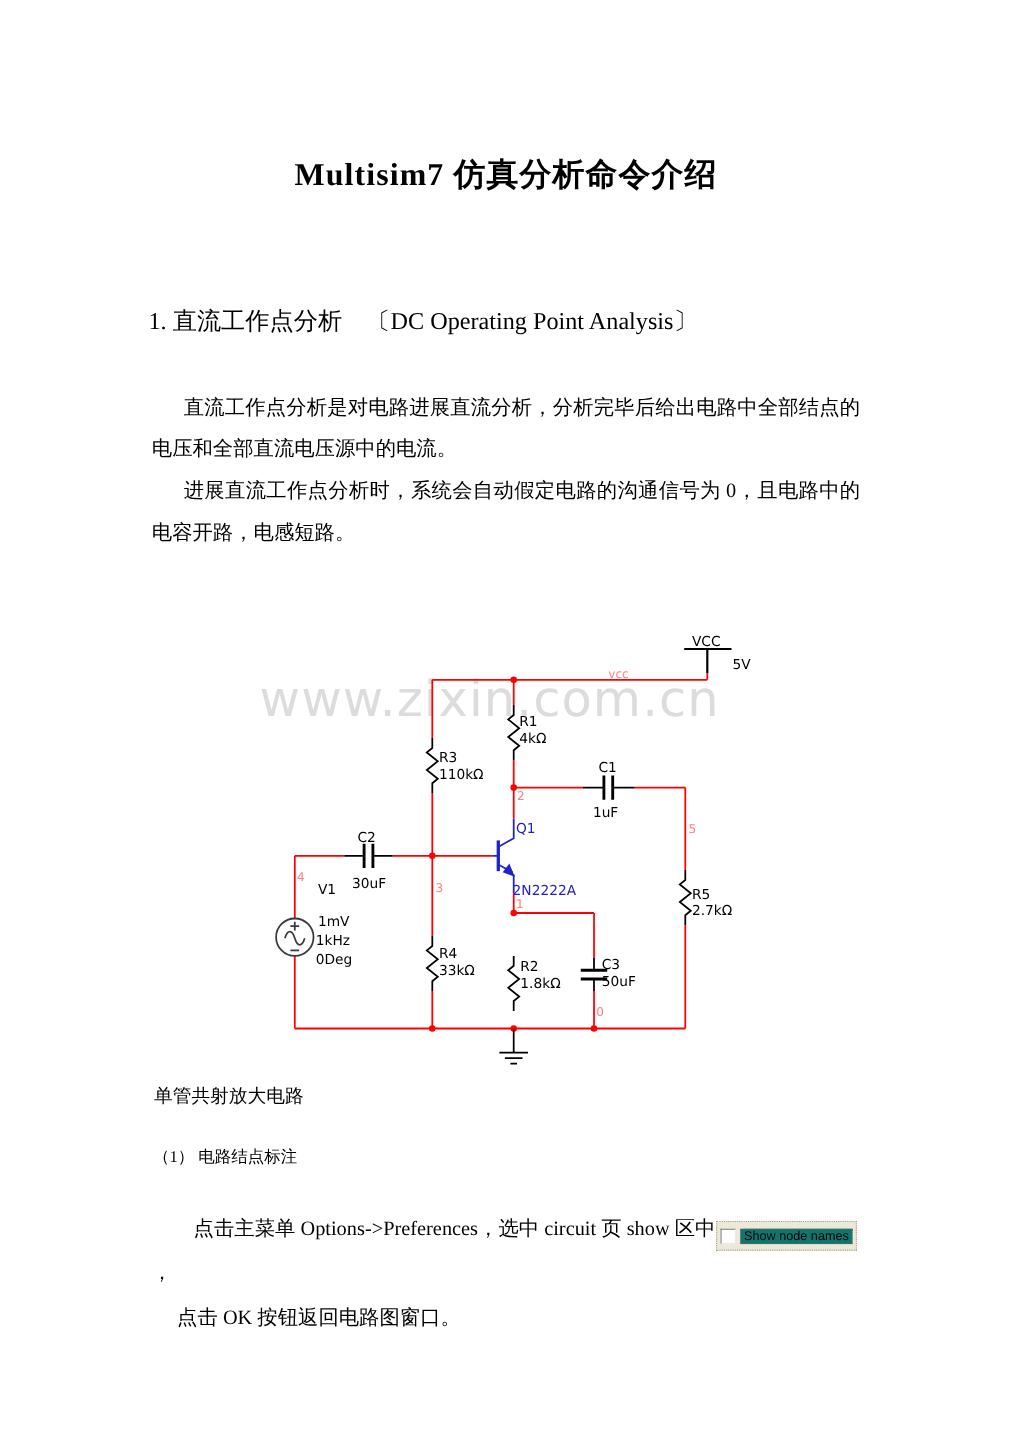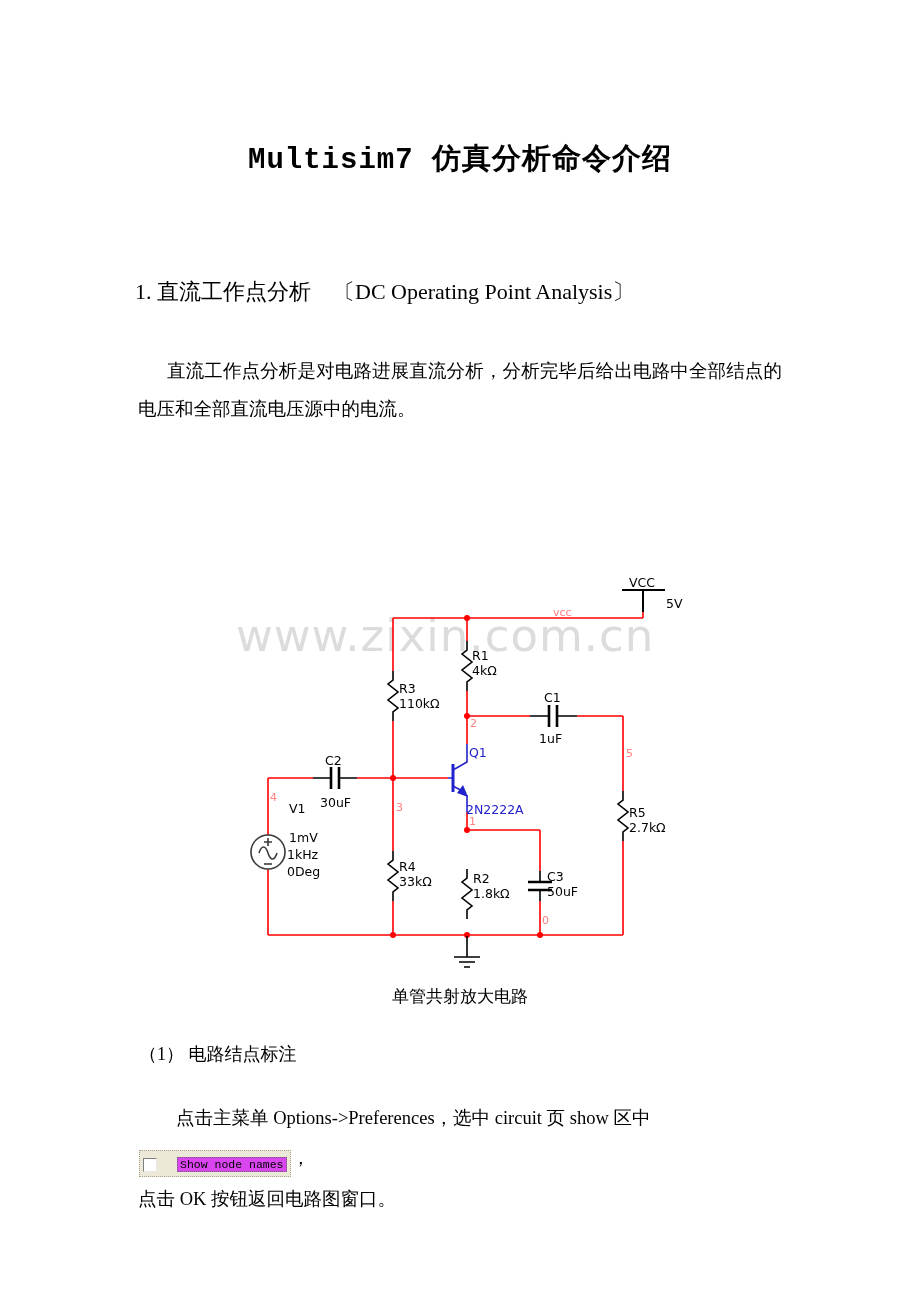--- a/index.html
+++ b/index.html
@@ -2,76 +2,77 @@
 <html><head>
 <meta charset="utf-8">
 <style>
   html,body{margin:0;padding:0;}
   body{
     width:920px;height:1302px;position:relative;background:#ffffff;
     font-family:"Liberation Serif","DejaVu Serif",serif;color:#000;
   }
   .doc-title{
     position:absolute;left:0;top:139px;width:920px;text-align:center;
-    font-size:29px;font-weight:bold;letter-spacing:1px;font-family:Liberation Mono, monospace;
+    font-size:29px;font-weight:bold;letter-spacing:1px;
   }
   .section-heading{
     position:absolute;left:135px;top:277px;width:700px;
     font-size:22px;font-weight:normal;
   }
   .body-text{
     position:absolute;left:138px;top:352px;width:644px;
     font-size:18.5px;line-height:38px;text-align:justify;font-family:Liberation Serif, serif;
   }
   .body-text p{margin:0;text-indent:29px;}
   .figure{position:absolute;left:230px;top:565px;width:460px;height:418px;}
   .figure svg{display:block;}
   .fig-caption{
-    position:absolute;left:140px;top:985px;width:640px;text-align:center;
+    position:absolute;left:140px;top:985px;width:640px;
     font-size:17px;
   }
   .subsection{
-    position:absolute;left:139px;top:1042px;width:640px;font-size:18px;
+    position:absolute;left:139px;top:1042px;width:640px;font-size:15px;
   }
   .instruction{
     position:absolute;left:138px;top:1098px;width:660px;
     font-size:18.5px;line-height:40px;
   }
   .instruction .line1{text-indent:38px;}
-  .instruction .line2{margin-top:1px;}
+  .instruction .line2{margin-top:1px;margin-left:23px;}
   .ui-snippet{
     display:inline-block;background:#ece9d8;border:1px dotted #a9a089;
     padding:2px 3px;margin:0 1px;vertical-align:-5px;text-indent:0;
     line-height:normal;white-space:nowrap;
   }
   .ui-snippet .cb{
     display:inline-block;width:12px;height:12px;background:#ffffff;
     border:1px solid;border-color:#808080 #e8e8e8 #e8e8e8 #808080;
     vertical-align:middle;
   }
   .ui-snippet .cb-label{
-    display:inline-block;font-family:Liberation Mono, monospace;
+    display:inline-block;font-family:Liberation Sans, sans-serif;
     font-size:11.5px;color:#000;border:1px dotted #666;padding:0 2px;
-    margin-left:20px;vertical-align:middle;background:#d946ef;
+    margin-left:4px;vertical-align:middle;background:#0f766e;
   }
   text{font-family:"DejaVu Sans","Liberation Sans",sans-serif;}
   .lbl{font-size:12.5px;fill:#000;}
   .nlbl{font-size:11px;fill:#ff8080;}
   .blbl{font-size:12.5px;fill:#2222cc;}
   .wm{font-size:45px;fill:#dcdcdc;letter-spacing:1px;}
 </style>
 </head>
 <body>
 
 <div class="doc-title">Multisim7 仿真分析命令介绍</div>
 
 <div class="section-heading">1. 直流工作点分析　〔DC Operating Point Analysis〕</div>
 
 <div class="body-text">
   <p>直流工作点分析是对电路进展直流分析，分析完毕后给出电路中全部结点的电压和全部直流电压源中的电流。</p>
+  <p>进展直流工作点分析时，系统会自动假定电路的沟通信号为 0，且电路中的电容开路，电感短路。</p>
 </div>
 
 <div class="figure">
 <svg width="460" height="418" viewBox="230 565 460 418" xmlns="http://www.w3.org/2000/svg">
 
   <text class="wm" x="236" y="651">www.zixin.com.cn</text>
 
   <g stroke="#ff0000" stroke-width="1.6" fill="none">
     <path d="M393,618 H643 M643,612 V618"></path>
     <path d="M393,618 V671 M393,721 V851 M393,901 V935"></path>

